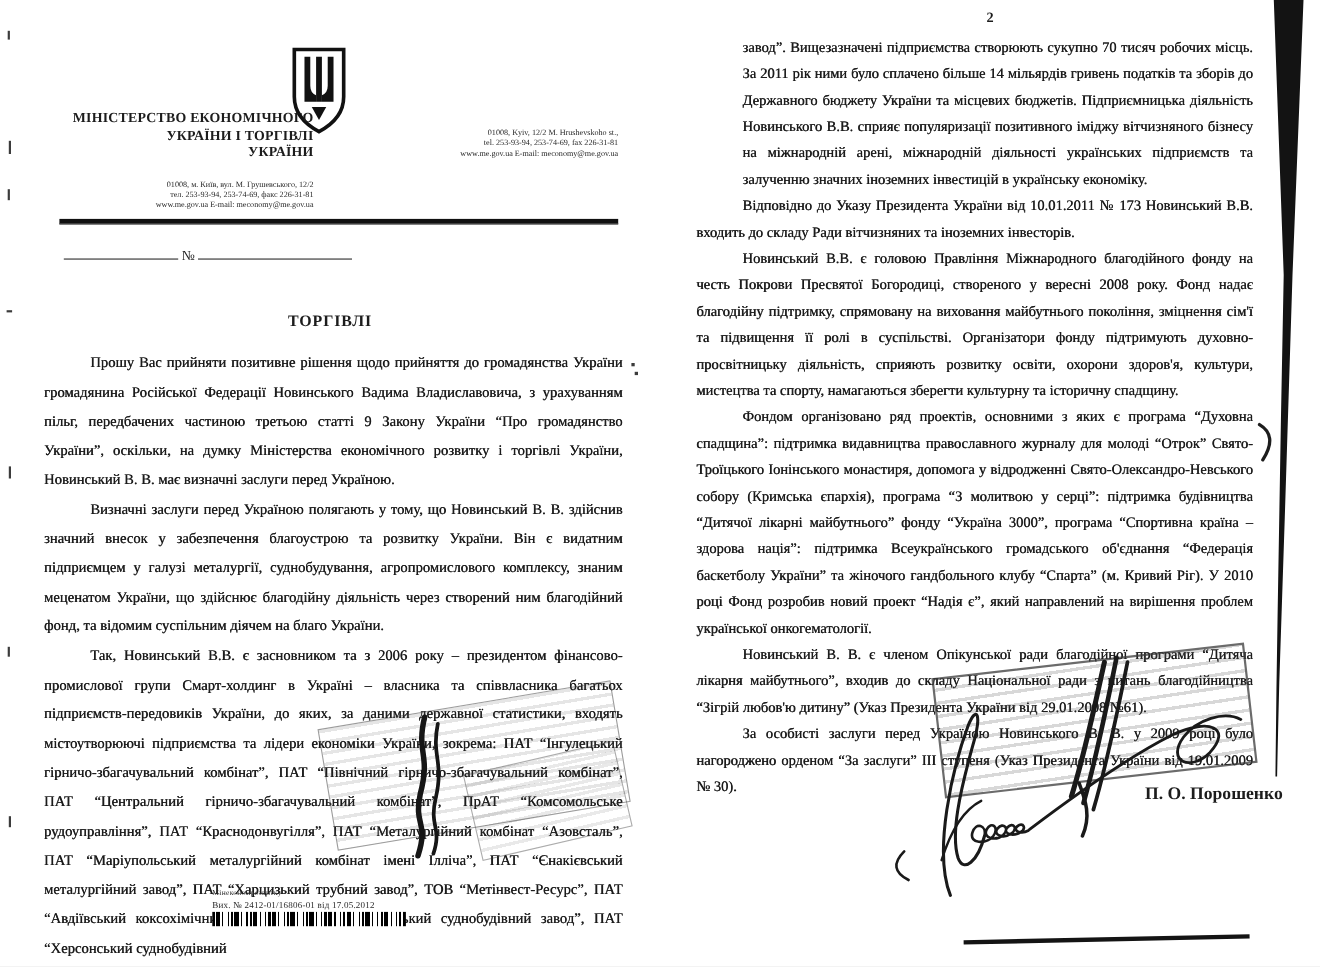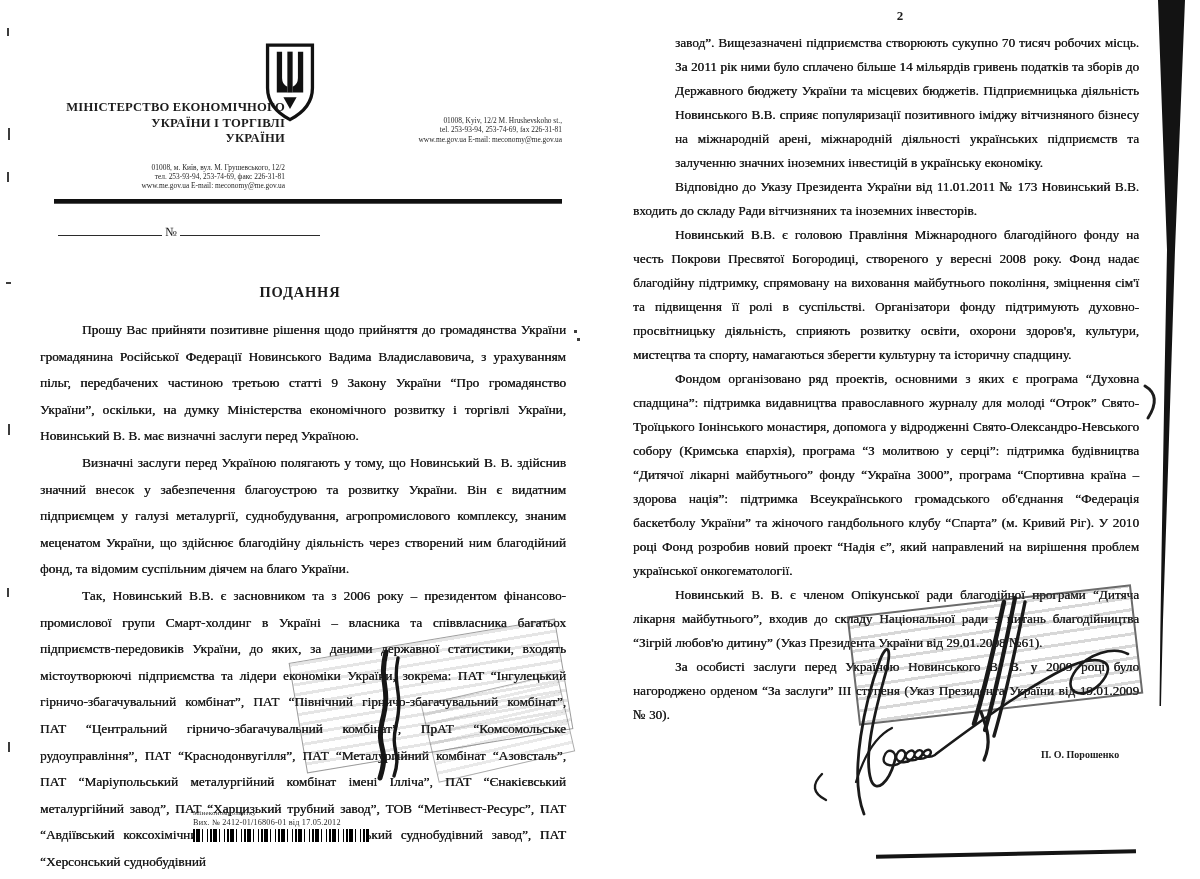--- a/index.html
+++ b/index.html
@@ -49,21 +49,21 @@
   .stampbox{position:absolute;border:1.6px solid #3a3a3a;
     background:repeating-linear-gradient(0deg,transparent 0 7px,rgba(70,70,70,.28) 7px 10px);}
   #stamp1a{left:296px;top:640px;width:268px;height:110px;transform:rotate(-9.5deg);opacity:.5;}
   #stamp1b{left:428px;top:688px;width:138px;height:78px;transform:rotate(-13deg);opacity:.42;}
   #stamp2{left:252px;top:600px;width:282px;height:106px;transform:rotate(-6.5deg);opacity:.75;border-width:2px;
     background:repeating-linear-gradient(-2deg,transparent 0 9px,rgba(80,80,80,.30) 9px 12px);}
   .scribble{position:absolute;}
 
   
   .sig-title{position:absolute;left:33px;top:737px;font-weight:bold;font-size:13.6px;line-height:21px;}
-  .sig-name{position:absolute;left:441px;top:749px;font-weight:bold;font-size:10px;}
+  .sig-name{position:absolute;left:441px;top:713px;font-weight:bold;font-size:16px;}
   .sigsvg{position:absolute;left:168px;top:586px;width:410px;height:250px;}
 
   
   .tick{position:absolute;background:#3c3c3c;}
   .binding{position:absolute;left:1130px;top:0;width:70px;height:879px;}
   .endline{position:absolute;left:876px;top:852px;width:260px;height:4px;background:#141414;transform:rotate(-1.2deg);}
 </style>
 </head>
 <body>
 
@@ -105,21 +105,21 @@
 
     <div class="refs">
       <div class="row1">
         <span class="blank" style="width:104px"></span>
         <span>№</span>
         <span class="blank" style="width:140px"></span>
       </div>
     </div>
 
 
-    <div class="doc-heading">ПОДАННЯ</div>
+    <div class="doc-heading">ТОРГІВЛІ</div>
 
     <div class="body1">
       <p class="para">Прошу Вас прийняти позитивне рішення щодо прийняття до громадянства України громадянина Російської Федерації Новинського Вадима Владиславовича, з урахуванням пільг, передбачених частиною третьою статті 9 Закону України “Про громадянство України”, оскільки, на думку Міністерства економічного розвитку і торгівлі України, Новинський В. В.  має визначні заслуги перед Україною.</p>
       <p class="para">Визначні заслуги перед Україною полягають у тому, що Новинський В. В. здійснив значний внесок у забезпечення благоустрою та розвитку України. Він є видатним підприємцем у галузі металургії, суднобудування, агропромислового комплексу, знаним меценатом України, що здійснює благодійну діяльність через створений ним благодійний фонд, та відомим суспільним діячем на благо України.</p>
       <p class="para">Так, Новинський В.В. є засновником та з 2006 року – президентом фінансово-промислової групи Смарт-холдинг в Україні – власника та співвласника багатьох підприємств-передовиків України, до яких, за даними державної статистики, входять містоутворюючі підприємства та лідери економіки України, зокрема: ПАТ “Інгулецький гірничо-збагачувальний комбінат”, ПАТ “Північний гірничо-збагачувальний комбінат”, ПАТ “Центральний гірничо-збагачувальний комбінат”, ПрАТ “Комсомольське рудоуправління”, ПАТ “Краснодонвугілля”, ПАТ “Металургійний комбінат “Азовсталь”, ПАТ “Маріупольський металургійний комбінат імені Ілліча”, ПАТ “Єнакієвський металургійний завод”, ПАТ “Харцизький трубний завод”, ТОВ “Метінвест-Ресурс”, ПАТ “Авдіївський коксохімічний завод”, ПАТ “Чорноморський суднобудівний завод”, ПАТ “Херсонський суднобудівний</p>
     </div>
 
     <div class="stampbox" id="stamp1a"></div>
     <div class="stampbox" id="stamp1b"></div>
     <svg class="scribble" style="left:352px;top:648px;width:90px;height:140px;" viewBox="0 0 90 140">
@@ -133,21 +133,21 @@
       <div class="barcode"></div>
     </div>
   </div>
 
   <div class="page" id="page2">
 
     <div class="pagenum">2</div>
 
     <div class="body2">
       <p class="para noindent">завод”.  Вищезазначені  підприємства створюють сукупно 70 тисяч робочих місць. За 2011 рік ними було сплачено більше 14 мільярдів гривень податків та зборів до Державного бюджету України та місцевих бюджетів. Підприємницька діяльність Новинського В.В. сприяє популяризації позитивного іміджу вітчизняного бізнесу на міжнародній арені, міжнародній діяльності українських підприємств та залученню значних іноземних інвестицій в українську економіку.</p>
-      <p class="para">Відповідно до Указу Президента України від 11.01.2011 № 173 Новинський В.В. входить до складу Ради вітчизняних та іноземних інвесторів.</p>
+      <p class="para">Відповідно до Указу Президента України від 10.01.2011 № 173 Новинський В.В. входить до складу Ради вітчизняних та іноземних інвесторів.</p>
       <p class="para">Новинський В.В. є головою Правління Міжнародного благодійного фонду на честь Покрови Пресвятої Богородиці, створеного у вересні 2008 року. Фонд надає благодійну підтримку, спрямовану на виховання майбутнього покоління, зміцнення сім'ї та підвищення її ролі в суспільстві. Організатори фонду підтримують духовно-просвітницьку діяльність, сприяють розвитку освіти, охорони здоров'я, культури, мистецтва та спорту, намагаються зберегти культурну та історичну спадщину.</p>
       <p class="para">Фондом організовано ряд проектів, основними з яких є програма “Духовна спадщина”: підтримка видавництва православного журналу для молоді “Отрок” Свято-Троїцького Іонінського монастиря, допомога у відродженні Свято-Олександро-Невського собору (Кримська єпархія), програма “З молитвою у серці”: підтримка будівництва “Дитячої лікарні майбутнього” фонду “Україна 3000”, програма “Спортивна країна – здорова нація”: підтримка Всеукраїнського громадського об'єднання “Федерація баскетболу України” та жіночого гандбольного клубу “Спарта” (м. Кривий Ріг). У 2010 році Фонд розробив новий проект “Надія є”, який направлений на вирішення проблем української онкогематології.</p>
       <p class="para">Новинський В. В. є членом Опікунської ради благодійної програми “Дитяча лікарня майбутнього”, входив до складу Національної ради з питань благодійництва “Зігрій любов'ю дитину” (Указ Президента України від 29.01.2008 №61).</p>
       <p class="para">За особисті заслуги перед Україною Новинського В. В. у 2009 році було нагороджено орденом “За заслуги” III ступеня (Указ Президента України від 19.01.2009 № 30).</p>
     </div>
 
     <div class="stampbox" id="stamp2"></div>
 
     <svg class="sigsvg" viewBox="0 0 410 250">
       <g fill="none" stroke="#1a1a1a" stroke-linecap="round">

